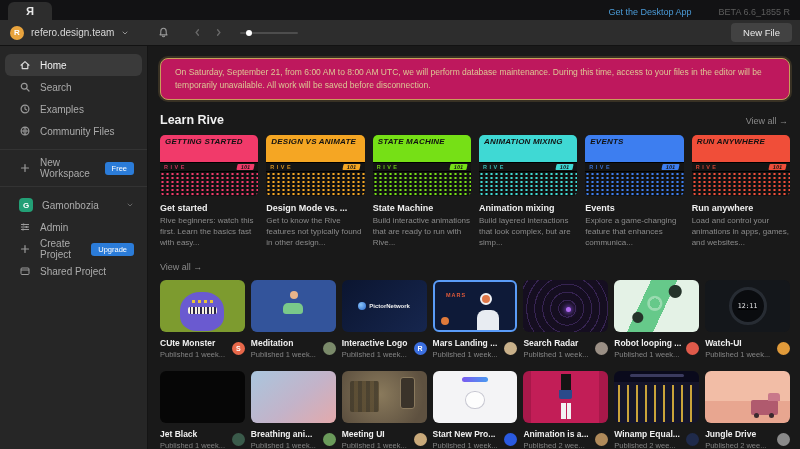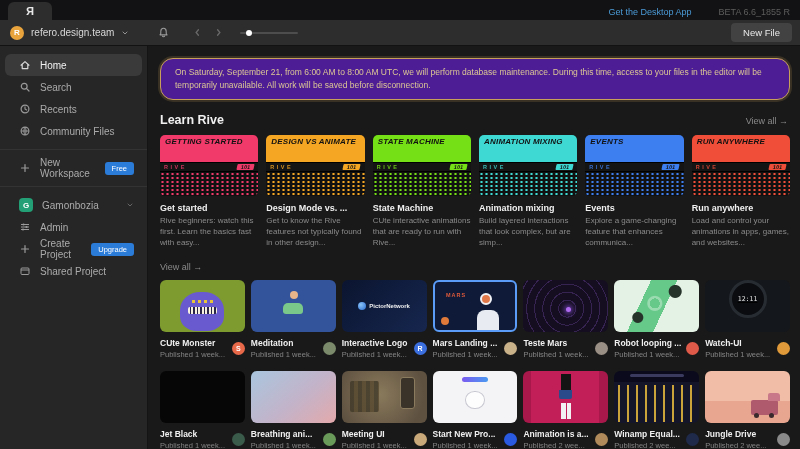--- a/index.html
+++ b/index.html
@@ -41,21 +41,21 @@
   .sb-item .badge { margin-left:auto; background:#2b7cd9; color:#fff; font-size:7.5px;
     padding:2px 7px; border-radius:3px; }
   .sb-divider { height:1px; background:#333; margin:7px 0; }
   .ws-avatar { width:14px; height:14px; border-radius:4px; background:#23a076; color:#fff;
     font-size:8px; font-weight:bold; display:flex; align-items:center; justify-content:center; }
   .ws-chevron { margin-left:auto; opacity:.6; }
 
   
   .main { flex:1; background:#191919; padding:12px 10px 0 12px; overflow:hidden; }
   .banner { border:1px solid #c8a05a; box-shadow:0 0 0 2px rgba(200,160,90,.18);
-    background:#4c1d95; border-radius:13px; padding:7px 14px; color:#ddc795;
+    background:#be185d; border-radius:8px; padding:7px 14px; color:#ddc795;
     font-size:8.5px; line-height:1.55; }
   .sec-head { display:flex; align-items:baseline; justify-content:space-between; margin:13px 2px 8px 0; }
   .sec-title { color:#f0f0f0; font-size:12.5px; font-weight:bold; }
   .view-all { color:#8a8a8a; font-size:9px; cursor:pointer; }
 
   
   .lgrid { display:grid; grid-template-columns:repeat(6,1fr); gap:8px; }
   .lcard { cursor:pointer; min-width:0; }
   .lart { border-radius:5px; overflow:hidden; background:#111; }
   .lart-top { height:27px; padding:3px 5px 0; }
@@ -101,21 +101,21 @@
   .t14 .astro-head { position:absolute; left:56%; top:24%; width:12px; height:12px; background:#e0784a; border:2px solid #f0f2f6; border-radius:50%; }
   .t14 .planet { position:absolute; left:8%; bottom:10%; width:8px; height:8px; background:#e07a3a; border-radius:50%; }
   .t15 { background:#150e20; }
   .t15 .rings { position:absolute; inset:0; background:repeating-radial-gradient(circle at 52% 55%, rgba(140,90,210,.28) 0 1px, transparent 1px 8px); }
   .t15 .rdot { position:absolute; left:50%; top:52%; width:5px; height:5px; background:#b06af0; border-radius:50%; box-shadow:0 0 5px 2px rgba(150,90,240,.6); }
   .t16 { background:
     radial-gradient(circle at 72% 22%, #25332a 0 6px, transparent 7px),
     radial-gradient(circle at 28% 72%, #25332a 0 5px, transparent 6px),
     radial-gradient(circle at 48% 45%, transparent 0 5px, #9adbb0 5px 7px, transparent 8px),
     linear-gradient(115deg, transparent 34%, #66c98a 34% 58%, transparent 58%), #e4f2e6; }
-  .t17 { background:#14171b; display:flex; justify-content:center;text-decoration:underline; }
+  .t17 { background:#14171b; display:flex; align-items:center; justify-content:center;text-decoration:underline; }
   .t17 .watch-ring { width:38px; height:38px; border-radius:50%; border:3px solid #272c33;
     background:#0a0c0f; display:flex; align-items:center; justify-content:center; }
   .t17 .watch-time { color:#e8e8e8; font-size:6.5px; font-family:"DejaVu Sans Mono", monospace; }
   .t21 { background:#060606; }
   .t22 { background:linear-gradient(140deg,#a9c6de 0%,#c3b3c9 55%,#e3a9ab 100%); }
   .t23 { background:radial-gradient(circle at 45% 45%, #8a7a5c, #5e5140 80%); }
   .t23 .phone { position:absolute; right:14%; top:12%; width:15px; height:32px; background:#3a332a;
     border:1px solid #8a7a5e; border-radius:3px; }
   .t23 .crowd { position:absolute; left:10%; top:20%; width:34%; height:60%;
     background:repeating-linear-gradient(90deg,#403828 0 4px,#57492f 4px 8px); opacity:.8; border-radius:2px; }
@@ -204,21 +204,21 @@
             <circle cx="5.2" cy="5.2" r="2.9" stroke="#9a9a9a" stroke-width="1.2" fill="none"></circle>
             <path d="M7.4 7.4 L10 10" stroke="#9a9a9a" stroke-width="1.2" stroke-linecap="round"></path>
           </svg>
         <span>Search</span>
       </div>
       <div class="sb-item">
         <svg class="ic" width="12" height="12" viewBox="0 0 12 12">
             <circle cx="6" cy="6" r="3.9" stroke="#9a9a9a" stroke-width="1.2" fill="none"></circle>
             <path d="M6 3.9 V6 L7.6 7" stroke="#9a9a9a" stroke-width="1.1" fill="none" stroke-linecap="round"></path>
           </svg>
-        <span>Recents</span>
+        <span>Examples</span>
       </div>
       <div class="sb-item">
         <svg class="ic" width="12" height="12" viewBox="0 0 12 12">
             <circle cx="6" cy="6" r="3.9" stroke="#9a9a9a" stroke-width="1.1" fill="none"></circle>
             <path d="M2.1 6 H9.9 M6 2.1 C4.6 3.6 4.6 8.4 6 9.9 C7.4 8.4 7.4 3.6 6 2.1" stroke="#9a9a9a" stroke-width="1" fill="none"></path>
           </svg>
         <span>Community Files</span>
       </div>
       <div class="sb-divider"></div>
       <div class="sb-item">
@@ -303,21 +303,21 @@
             <div class="lart-top" style="background-color: rgb(118, 224, 22);">
                 <div class="lart-title">STATE MACHINE</div>
               </div>
             <div class="lart-strip">
                 <span class="lart-rive" style="color: rgb(118, 224, 22);">RIVE</span>
                 <span class="lart-101" style="background-color: rgb(118, 224, 22);">101</span>
               </div>
             <div class="lart-pattern" style="background-image: radial-gradient(rgb(118, 224, 22) 1px, transparent 1.4px); background-size: 5px 4px;"></div>
           </div>
           <div class="lname">State Machine</div>
-          <div class="ldesc">CUte interactive animations that are ready to run with Rive...</div>
+          <div class="ldesc">Build interactive animations that are ready to run with Rive...</div>
         </div>
         <div class="lcard">
           <div class="lart">
             <div class="lart-top" style="background-color: rgb(63, 217, 212);">
                 <div class="lart-title">ANIMATION MIXING</div>
               </div>
             <div class="lart-strip">
                 <span class="lart-rive" style="color: rgb(63, 217, 212);">RIVE</span>
                 <span class="lart-101" style="background-color: rgb(63, 217, 212);">101</span>
               </div>
@@ -414,21 +414,21 @@
               <div class="cavatar" style="background-color: rgb(201, 177, 138);"></div>
             </div>
         </div>
         <div class="ccard">
           <div class="thumb t15">
               <div class="rings"></div>
               <div class="rdot"></div>
             </div>
           <div class="crow">
               <div class="cmeta">
-                <div class="ctitle">Teste Mars</div>
+                <div class="ctitle">Search Radar</div>
                 <div class="cpub">Published 1 week...</div>
               </div>
               <div class="cavatar" style="background-color: rgb(154, 143, 133);"></div>
             </div>
         </div>
         <div class="ccard">
           <div class="thumb t16"></div>
           <div class="crow">
               <div class="cmeta">
                 <div class="ctitle">Robot looping ...</div>

